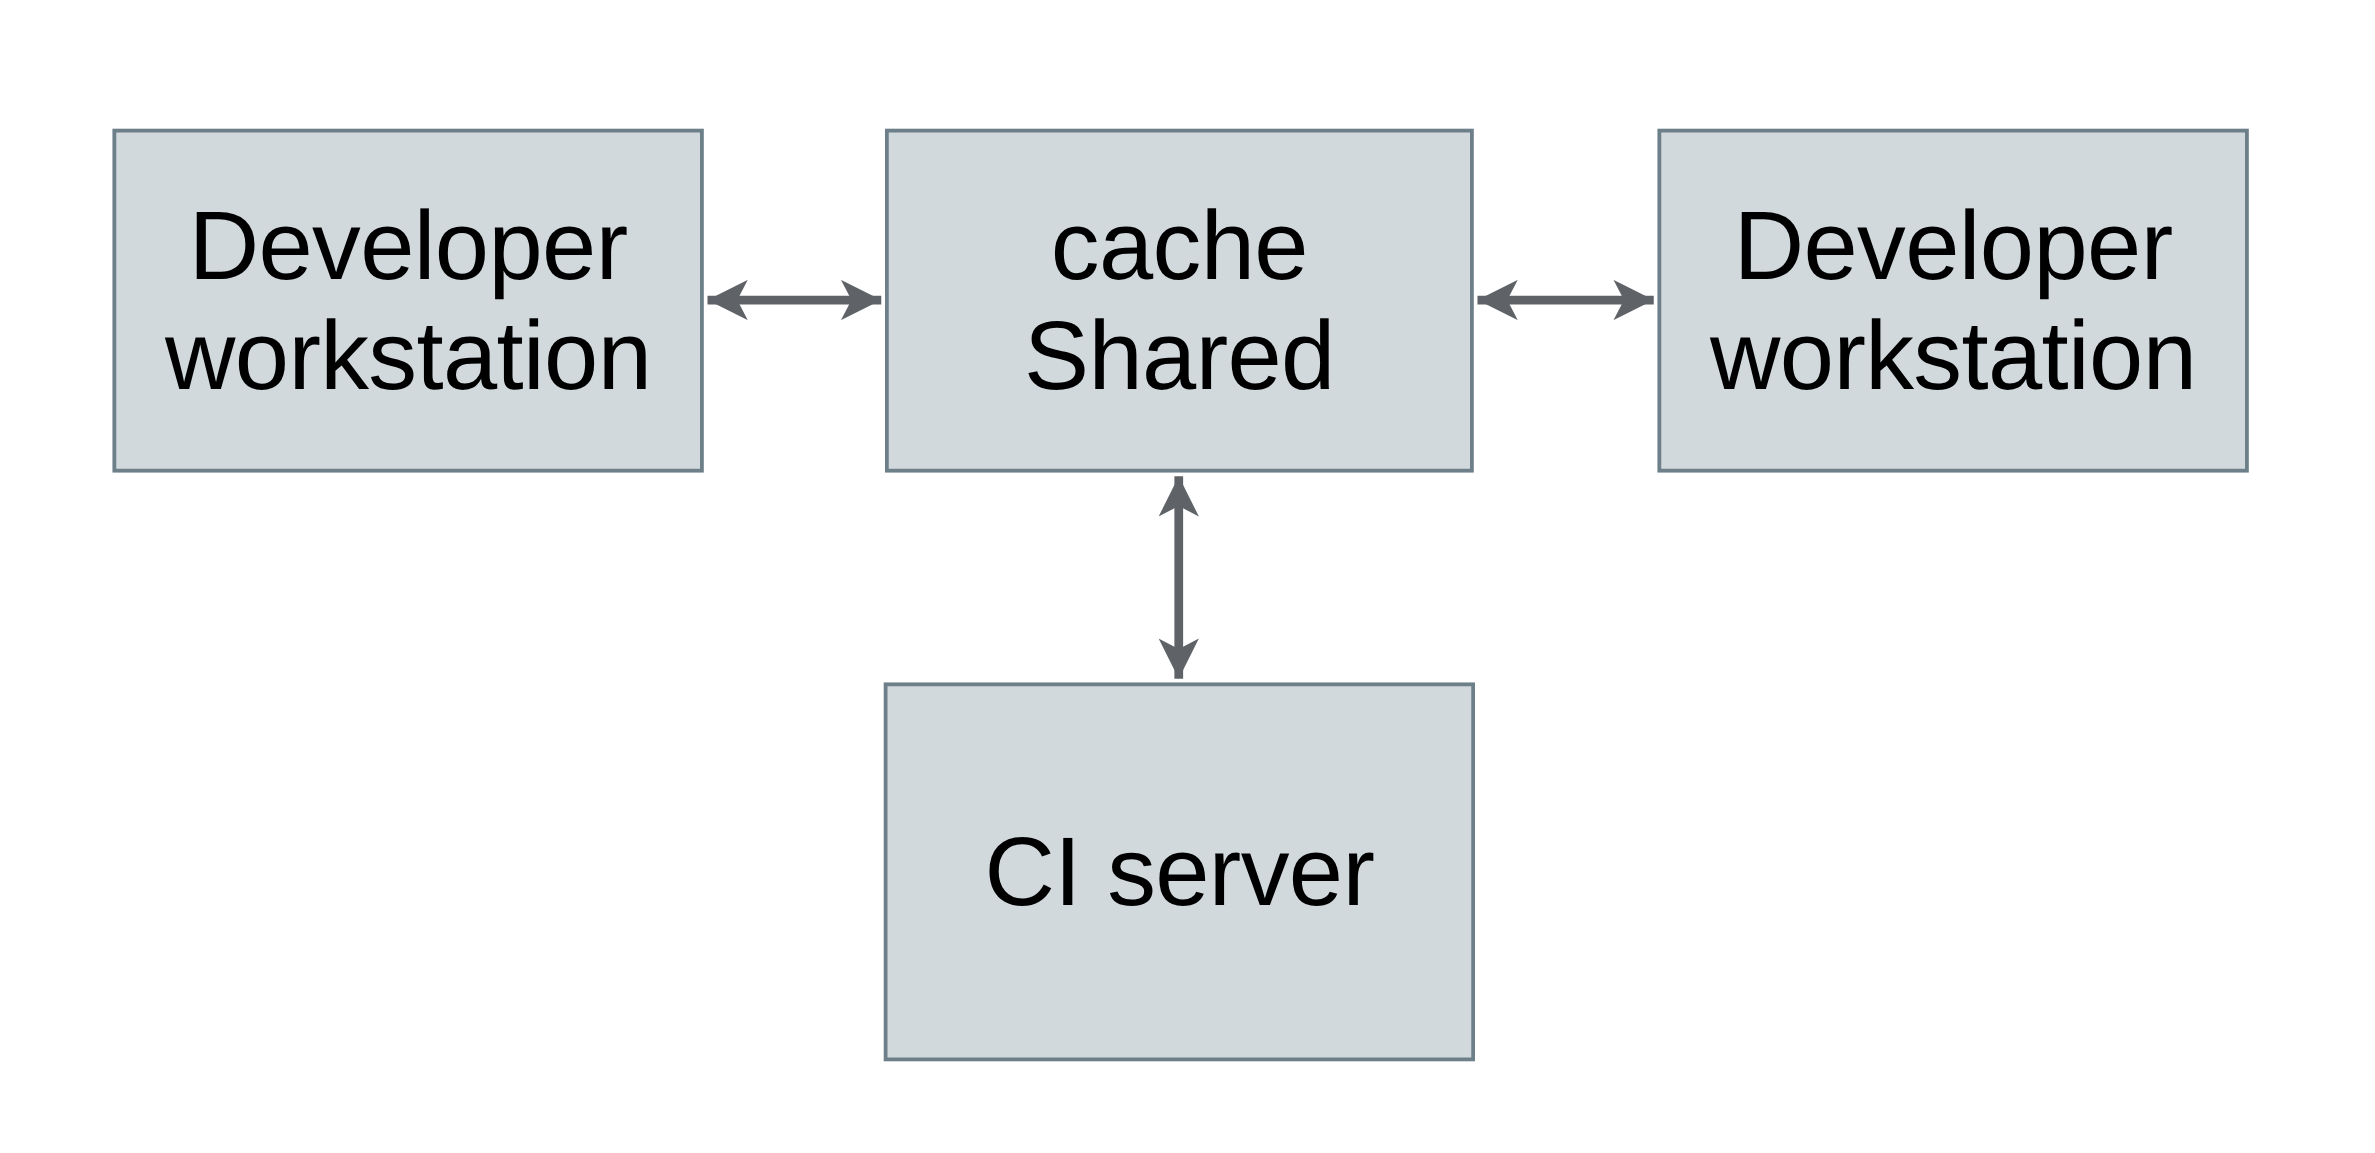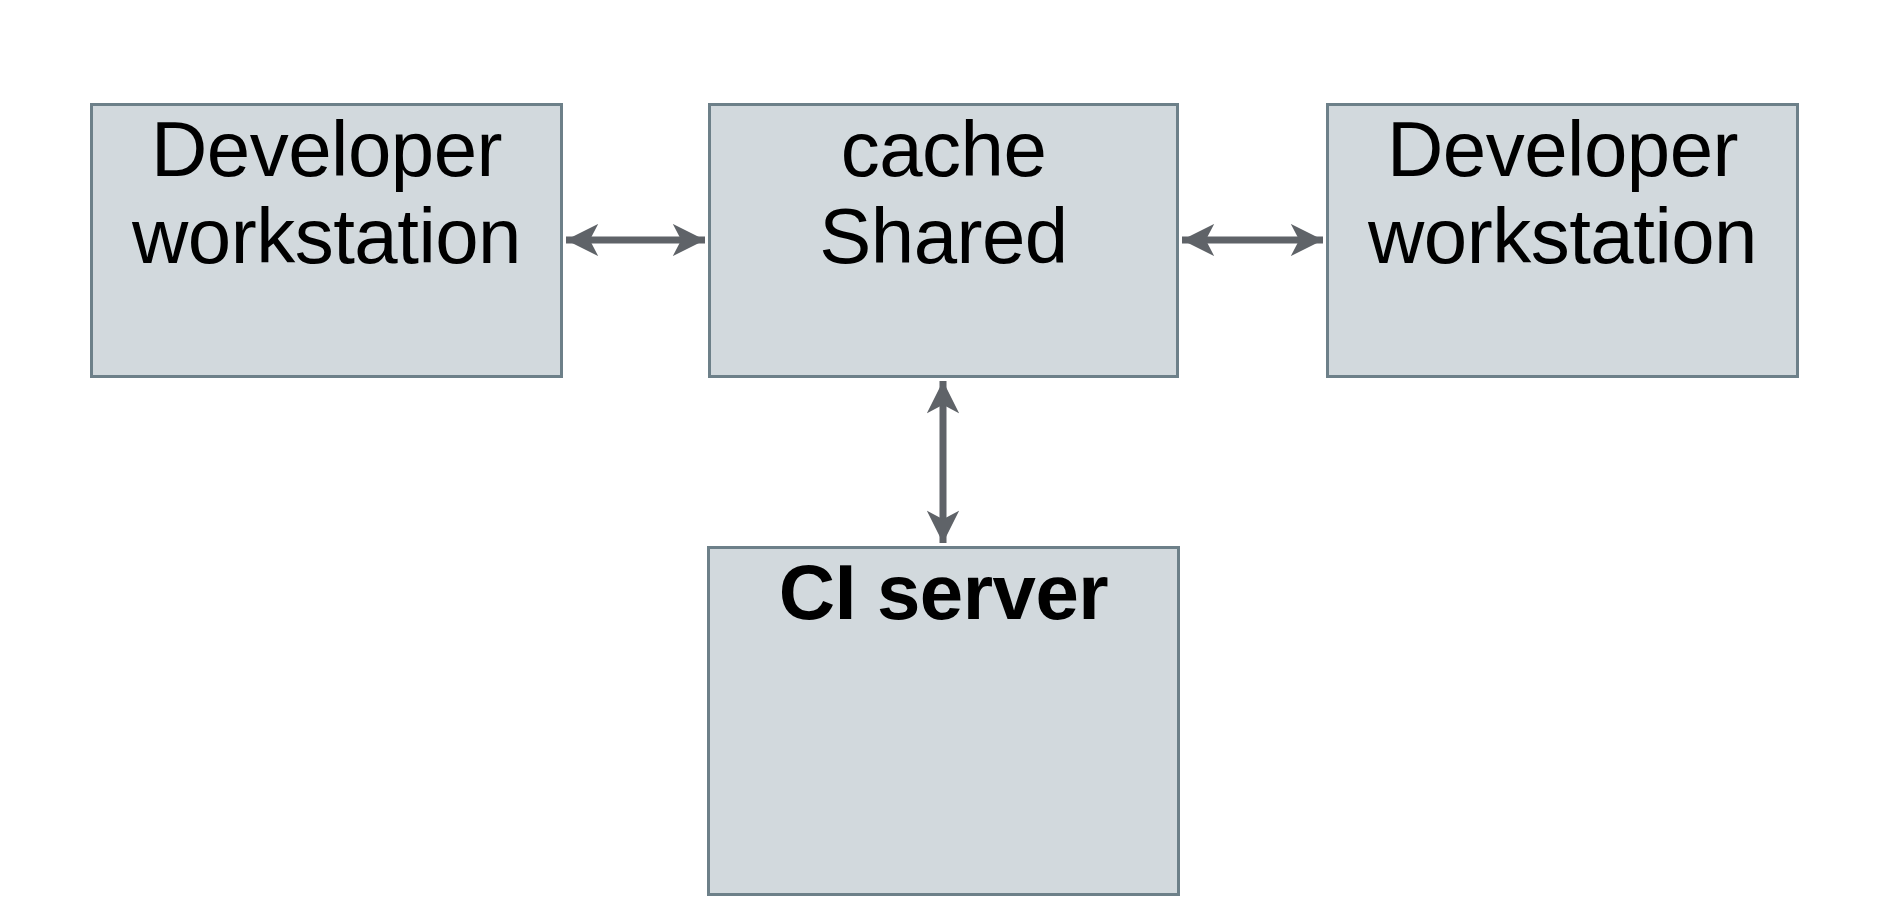--- a/index.html
+++ b/index.html
@@ -15,35 +15,36 @@
     font-family: "Liberation Sans", "DejaVu Sans", sans-serif;
   }
   .node {
     position: absolute;
     box-sizing: border-box;
     border: 3px solid #6d8089;
     background: #d2d9dd;
     display: flex;
     flex-direction: column;
     align-items: center;
+    justify-content: center;
     text-align: center;
     font-size: 78px;
     line-height: 1.12;
     letter-spacing: -0.5px;
     color: #000000;
   }
   .node span {
     display: block;
     white-space: nowrap;
   }
   .node span:empty { display: none; }
   #node-dev-left   { left: 90px;   top: 103px; width: 473px; height: 275px; }
   #node-cache      { left: 708px;  top: 103px; width: 471px; height: 275px; }
   #node-dev-right  { left: 1326px; top: 103px; width: 473px; height: 275px; }
-  #node-ci         { left: 707px;  top: 546px; width: 473px; height: 350px; font-weight: bold; }
+  #node-ci         { left: 707px;  top: 546px; width: 473px; height: 303px; }
   .edges {
     position: absolute;
     left: 0; top: 0;
     width: 1900px;
     height: 922px;
     pointer-events: none;
   }
 </style>
 </head>
 <body>

